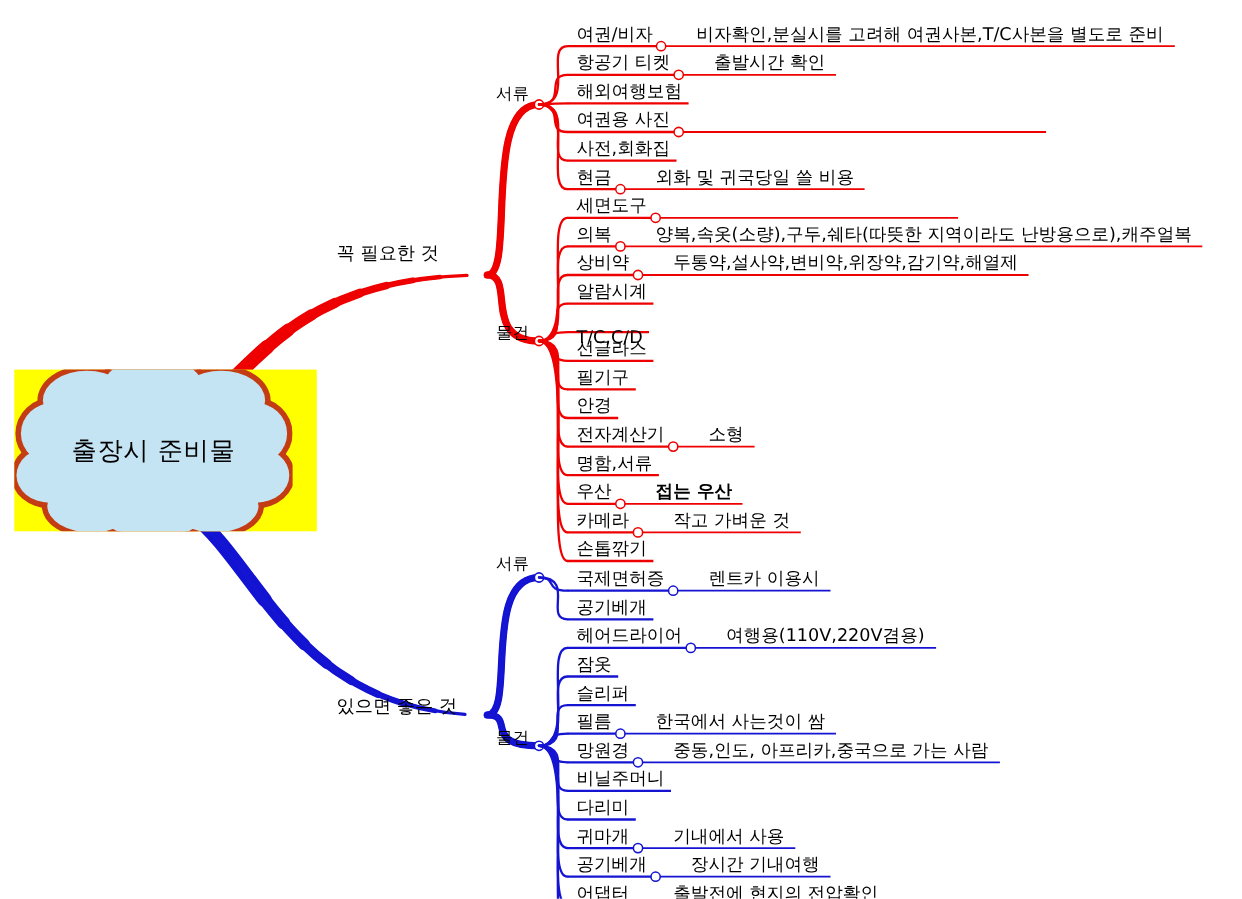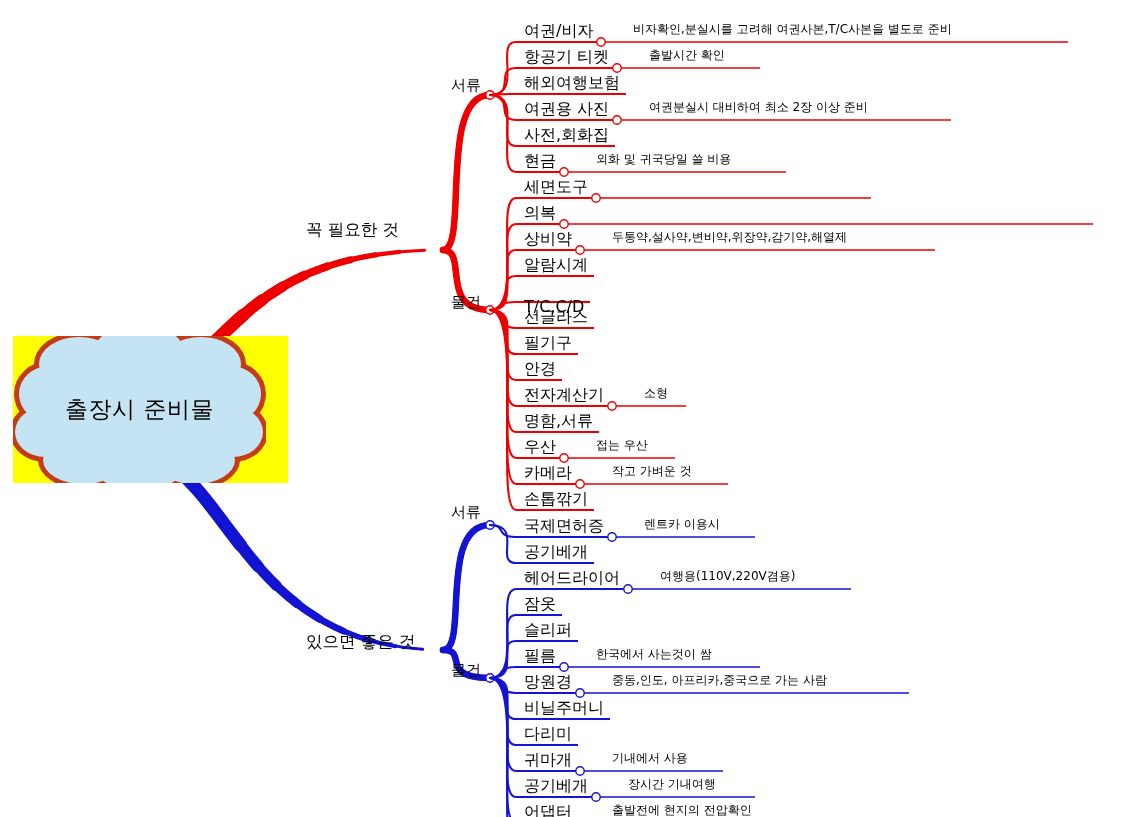--- a/index.html
+++ b/index.html
@@ -16,21 +16,21 @@
               display:flex;align-items:center;justify-content:center;
               font-size:23px;color:#000000;letter-spacing:.5px;
               z-index:3;}
 
   
   .lbl{position:absolute;white-space:nowrap;color:#000;z-index:2;
        line-height:1;}
   .main-lbl{font-size:16.5px;}
   .hub-lbl{font-size:15px;}
   .leaf-lbl{font-size:16px;text-align:center;}
-  .ext-lbl{font-size:12px;}
+  .ext-lbl{font-size:16px;}
 </style>
 </head>
 <body>
 
 <div id="stage">
 
   <svg id="wires" viewBox="0 0 1129 817" preserveAspectRatio="none">
       <path d="M 175 378 C 237 330, 271 250, 443 250" fill="none" stroke="#ee0000" stroke-width="13" stroke-linecap="round" stroke-dasharray="92.41129760742187 308.03765869140625"></path>
       <path d="M 175 378 C 237 330, 271 250, 443 250" fill="none" stroke="#ee0000" stroke-width="11.75" stroke-linecap="round" stroke-dasharray="117.05431030273438 308.03765869140625"></path>
       <path d="M 175 378 C 237 330, 271 250, 443 250" fill="none" stroke="#ee0000" stroke-width="10.5" stroke-linecap="round" stroke-dasharray="141.69732299804687 308.03765869140625"></path>
@@ -206,39 +206,39 @@
   </div>
 
 <div class="lbl main-lbl" style="left: 306px; top: 222px;">꼭 필요한 것</div>
     <div class="lbl hub-lbl" style="left: 451px; top: 78px;">서류</div>
     <div class="lbl leaf-lbl" style="left: 524px; top: 23px;">여권/비자</div>
     <div class="lbl ext-lbl" style="left: 633px; top: 23px;">비자확인,분실시를 고려해 여권사본,T/C사본을 별도로 준비</div>
     <div class="lbl leaf-lbl" style="left: 524px; top: 49px;">항공기 티켓</div>
     <div class="lbl ext-lbl" style="left: 649px; top: 49px;">출발시간 확인</div>
     <div class="lbl leaf-lbl" style="left: 524px; top: 75px;">해외여행보험</div>
     <div class="lbl leaf-lbl" style="left: 524px; top: 101px;">여권용 사진</div>
-    <div class="lbl ext-lbl" style="left: 649px; top: 101px;">여권분실시 대비하여 최소 2장 이상 준비</div>
     <div class="lbl leaf-lbl" style="left: 524px; top: 127px;">사전,회화집</div>
     <div class="lbl leaf-lbl" style="left: 524px; top: 153px;">현금</div>
     <div class="lbl ext-lbl" style="left: 596px; top: 153px;">외화 및 귀국당일 쓸 비용</div>
     <div class="lbl hub-lbl" style="left: 451px; top: 295px;">물건</div>
     <div class="lbl leaf-lbl" style="left: 524px; top: 179px;">세면도구</div>
     <div class="lbl leaf-lbl" style="left: 524px; top: 205px;">의복</div>
+    <div class="lbl ext-lbl" style="left: 596px; top: 205px;">양복,속옷(소량),구두,쉐타(따뜻한 지역이라도 난방용으로),캐주얼복</div>
     <div class="lbl leaf-lbl" style="left: 524px; top: 231px;">상비약</div>
     <div class="lbl ext-lbl" style="left: 612px; top: 231px;">두통약,설사약,변비약,위장약,감기약,해열제</div>
     <div class="lbl leaf-lbl" style="left: 524px; top: 257px;">알람시계</div>
     <div class="lbl leaf-lbl" style="left: 524px; top: 283px; margin-top: 16px;">T/C,C/D</div>
     <div class="lbl leaf-lbl" style="left: 524px; top: 309px;">선글라스</div>
     <div class="lbl leaf-lbl" style="left: 524px; top: 335px;">필기구</div>
     <div class="lbl leaf-lbl" style="left: 524px; top: 361px;">안경</div>
     <div class="lbl leaf-lbl" style="left: 524px; top: 387px;">전자계산기</div>
     <div class="lbl ext-lbl" style="left: 644px; top: 387px;">소형</div>
     <div class="lbl leaf-lbl" style="left: 524px; top: 413px;">명함,서류</div>
     <div class="lbl leaf-lbl" style="left: 524px; top: 439px;">우산</div>
-    <div class="lbl ext-lbl" style="left: 596px; top: 439px;">접는 우산</div>
+    <div class="lbl ext-lbl" style="left: 596px; top: 439px; font-weight: bold;">접는 우산</div>
     <div class="lbl leaf-lbl" style="left: 524px; top: 465px;">카메라</div>
     <div class="lbl ext-lbl" style="left: 612px; top: 465px;">작고 가벼운 것</div>
     <div class="lbl leaf-lbl" style="left: 524px; top: 491px;">손톱깎기</div>
     <div class="lbl main-lbl" style="left: 306px; top: 634px;">있으면 좋은 것</div>
     <div class="lbl hub-lbl" style="left: 451px; top: 505px;">서류</div>
     <div class="lbl leaf-lbl" style="left: 524px; top: 518px;">국제면허증</div>
     <div class="lbl ext-lbl" style="left: 644px; top: 518px;">렌트카 이용시</div>
     <div class="lbl leaf-lbl" style="left: 524px; top: 544px;">공기베개</div>
     <div class="lbl hub-lbl" style="left: 451px; top: 663px;">물건</div>
     <div class="lbl leaf-lbl" style="left: 524px; top: 570px;">헤어드라이어</div>

